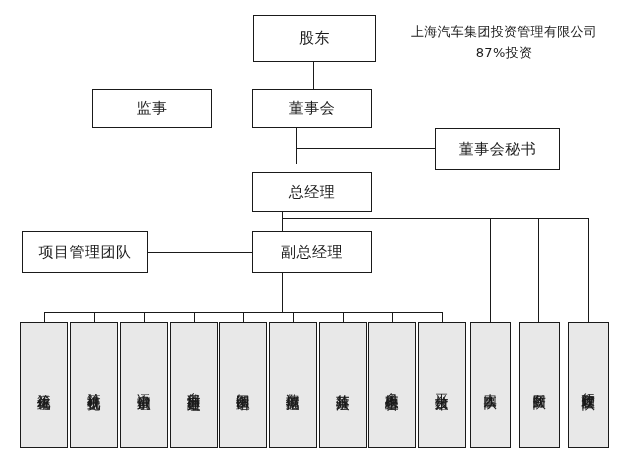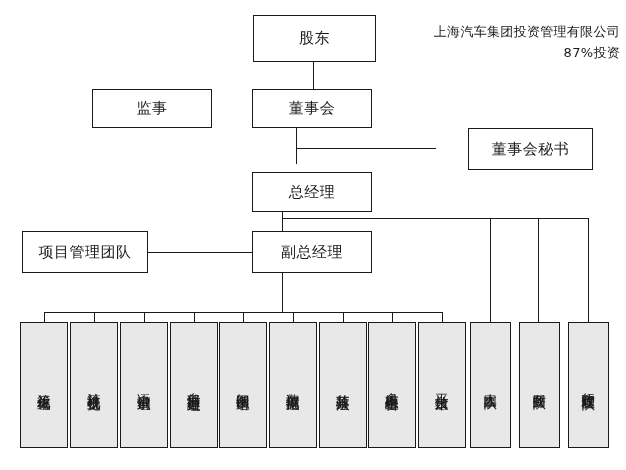--- a/index.html
+++ b/index.html
@@ -46,21 +46,21 @@
   .vtext {
     writing-mode: vertical-rl;
     text-orientation: upright;
     display: block;
     white-space: nowrap;
   }
   .note {
     position: absolute;
     font-size: 13px;
     line-height: 1.6;
-    text-align: right;
+    text-align: center;
     color: #1a1a1a;
     letter-spacing: 0.3px;
     z-index: 2;
   }
   .ln {
     position: absolute;
     background: #1a1a1a;
     z-index: 1;
   }
   .ln.h { height: 1.4px; }
@@ -83,21 +83,21 @@
   <div class="ln v" style="left:313px; top:62px; height:27px;"></div>
 
   <div class="box" style="left:252px; top:89px; width:120px; height:39px;">
     <span>董事会</span>
   </div>
 
   <div class="box" style="left:92px; top:89px; width:120px; height:39px;">
     <span>监事</span>
   </div>
 
-  <div class="box" style="left:435px; top:128px; width:125px; height:42px;margin-left:33px;">
+  <div class="box" style="left:435px; top:128px; width:125px; height:42px;">
     <span>董事会秘书</span>
   </div>
 
   <div class="ln v" style="left:296px; top:128px; height:36px;"></div>
 
   <div class="ln h" style="left:296px; top:148px; width:140px;"></div>
 
   <div class="box" style="left:252px; top:163px; width:120px; height:40px;margin-top:9px;">
     <span>总经理</span>
   </div>

